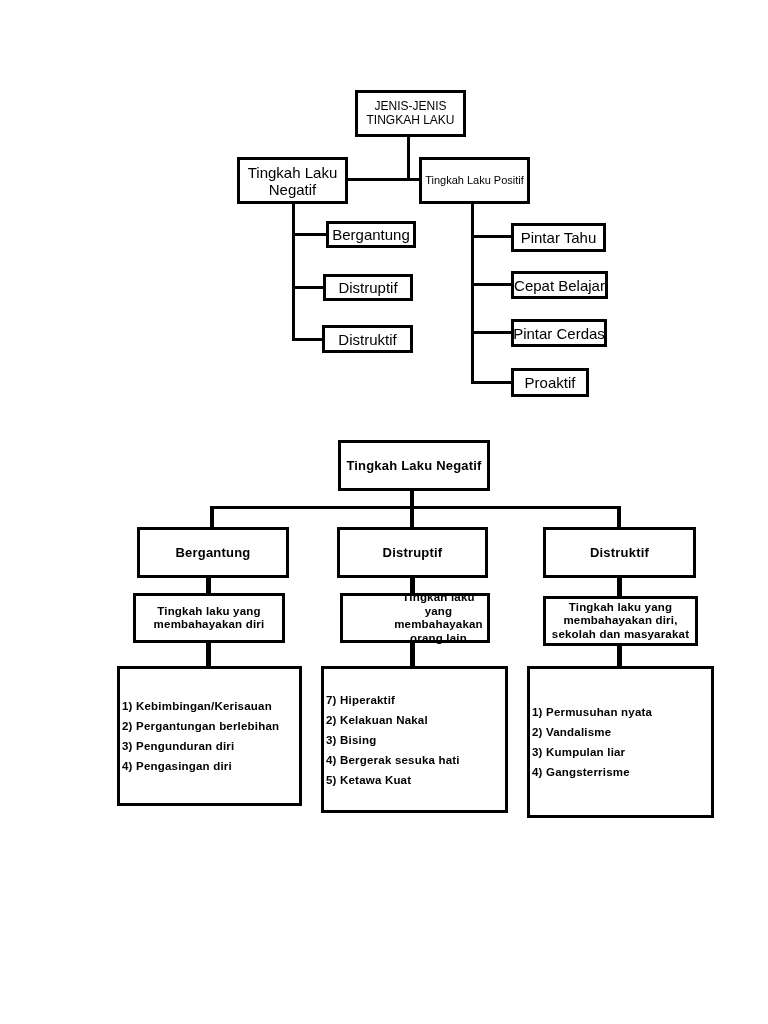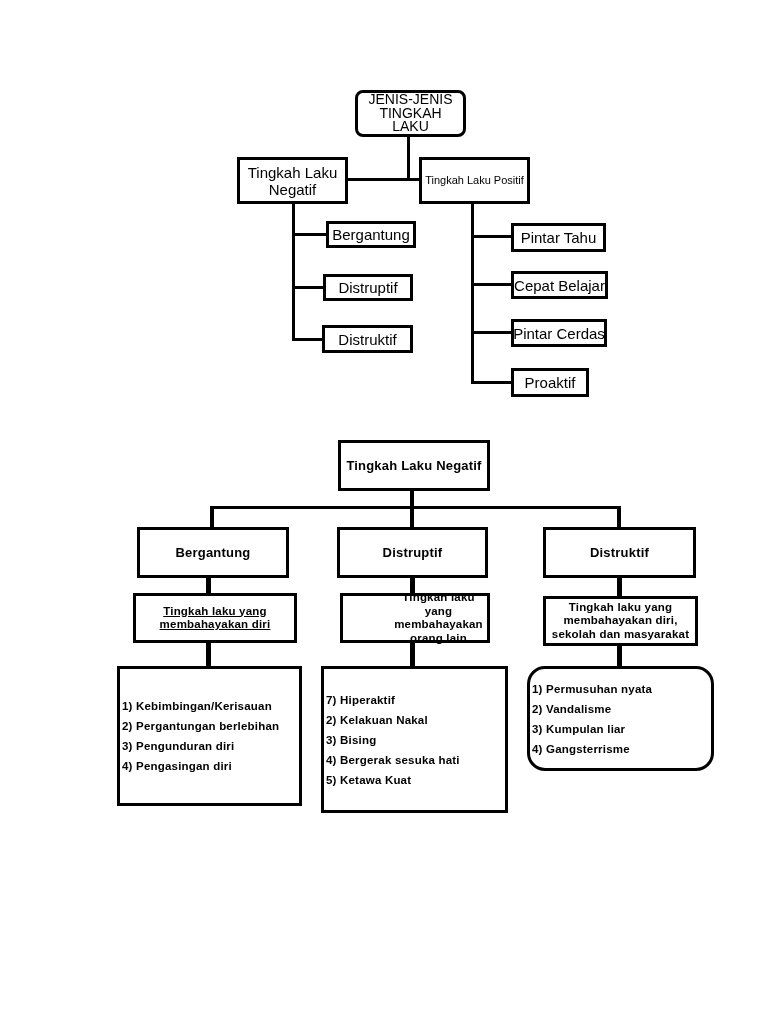--- a/index.html
+++ b/index.html
@@ -18,54 +18,54 @@
     border: 3px solid #000000;
     background: #ffffff;
     display: flex;
     align-items: center;
     justify-content: center;
     text-align: center;
   }
   .line { position: absolute; background: #000000; }
 
   
-  .t-root  { left:355px; top:90px;  width:111px; height:47px; font-size:14px; line-height:13.5px;border-radius:8px; }
+  .t-root  { left:355px; top:90px;  width:111px; height:47px; font-size:12px; line-height:13.5px; }
   .t-root span { display:inline-block; width:92px; }
   .t-neg   { left:237px; top:157px; width:111px; height:47px; font-size:15px; line-height:17px; }
   .t-pos   { left:419px; top:157px; width:111px; height:47px; font-size:11px; line-height:17px; }
   .t-leaf  { font-size:15px; white-space:nowrap; }
   .t-n1 { left:326px; top:221px; width:90px; height:27px; }
   .t-n2 { left:323px; top:274px; width:90px; height:27px; }
   .t-n3 { left:322px; top:325px; width:91px; height:28px; }
   .t-p1 { left:511px; top:223px; width:95px; height:29px; }
   .t-p2 { left:511px; top:271px; width:97px; height:28px; }
   .t-p3 { left:511px; top:319px; width:96px; height:28px; }
   .t-p4 { left:511px; top:368px; width:78px; height:29px;text-align:right; }
 
   
   .b { font-weight: bold; letter-spacing: 0.2px; }
   .b-root { left:338px; top:440px; width:152px; height:51px; font-size:13px; }
   .b-title { font-size:13px; }
   .b-c1 { left:137px; top:527px; width:152px; height:51px; }
   .b-c2 { left:337px; top:527px; width:151px; height:51px; }
   .b-c3 { left:543px; top:527px; width:153px; height:51px; }
   .b-sub { font-size:11.5px; line-height:13.5px; padding:0 1px; }
-  .b-s1 { left:133px; top:593px; width:164px; height:50px;text-decoration:underline; }
+  .b-s1 { left:133px; top:593px; width:152px; height:50px; }
   .b-s2 { left:340px; top:593px; width:150px; height:50px;padding-left:48px; }
   .b-s3 { left:543px; top:596px; width:155px; height:50px; }
   .b-list {
     flex-direction: column;
     align-items: stretch;
     justify-content: center;
     text-align: left;
     font-size: 11.5px;
   }
   .b-l1 { left:117px; top:666px; width:185px; height:140px; }
   .b-l2 { left:321px; top:666px; width:187px; height:147px; }
-  .b-l3 { left:527px; top:666px; width:187px; height:105px;border-radius:18px; }
+  .b-l3 { left:527px; top:666px; width:187px; height:152px; }
   .b-list ul { list-style:none; margin:0; padding:0 0 0 2px; }
   .b-list li { line-height:20px; white-space:nowrap; }
 </style>
 </head>
 <body>
 
 <div id="page">
 
   <div class="line" style="left:407px; top:134px; width:3px;  height:47px;"></div>
   <div class="line" style="left:346px; top:178px; width:76px; height:3px;"></div>

